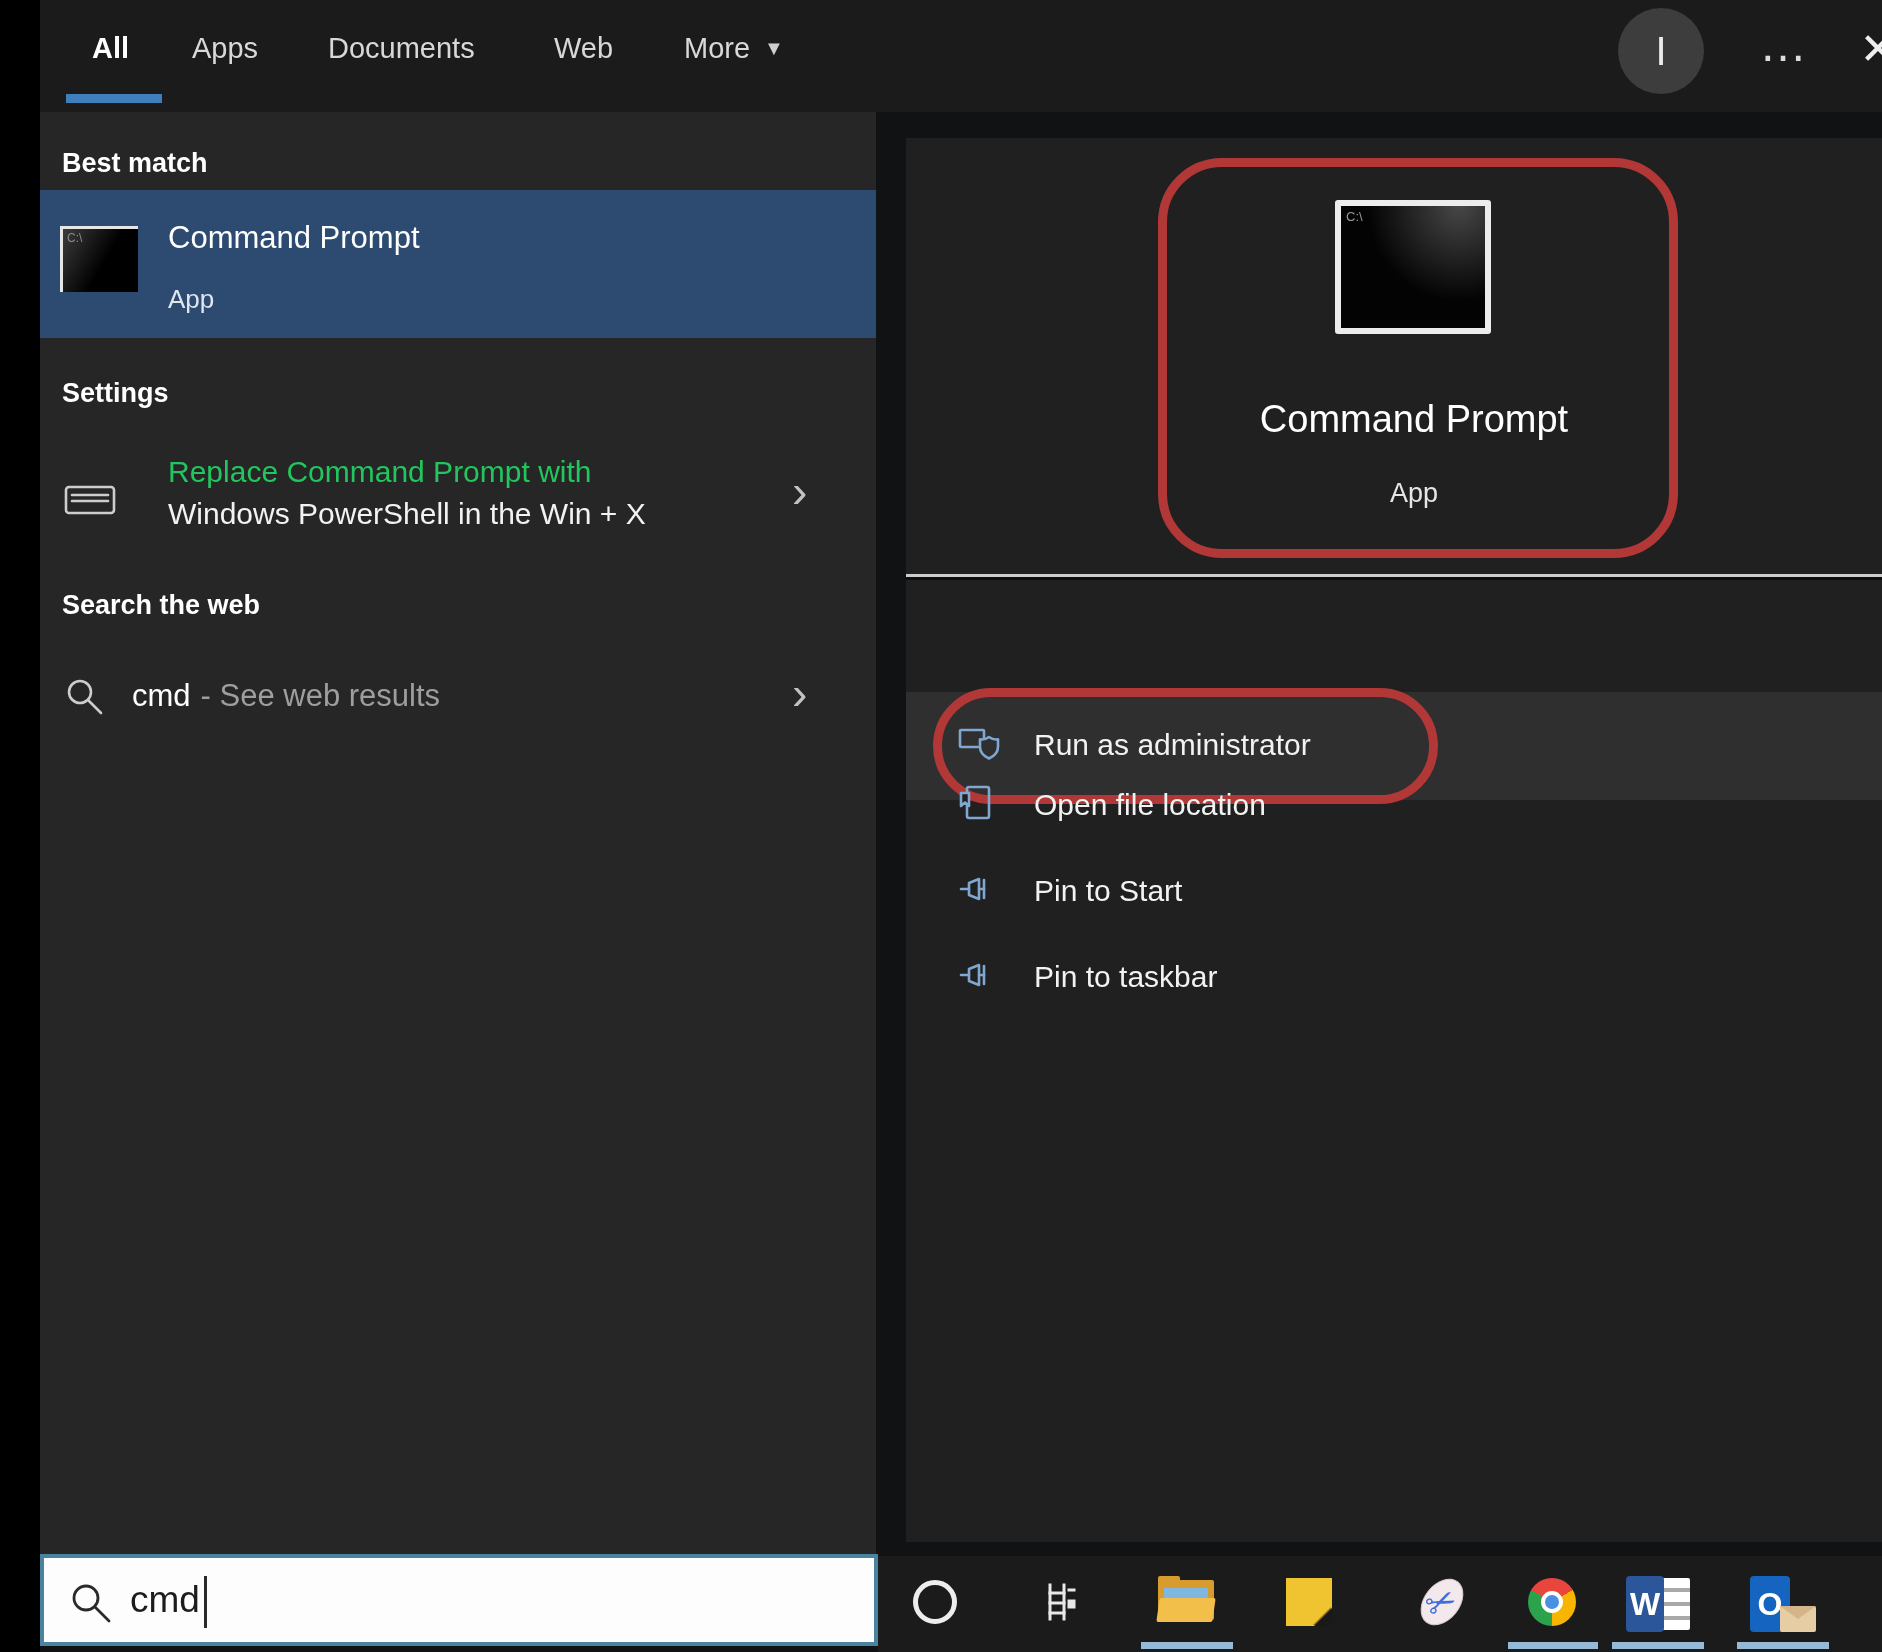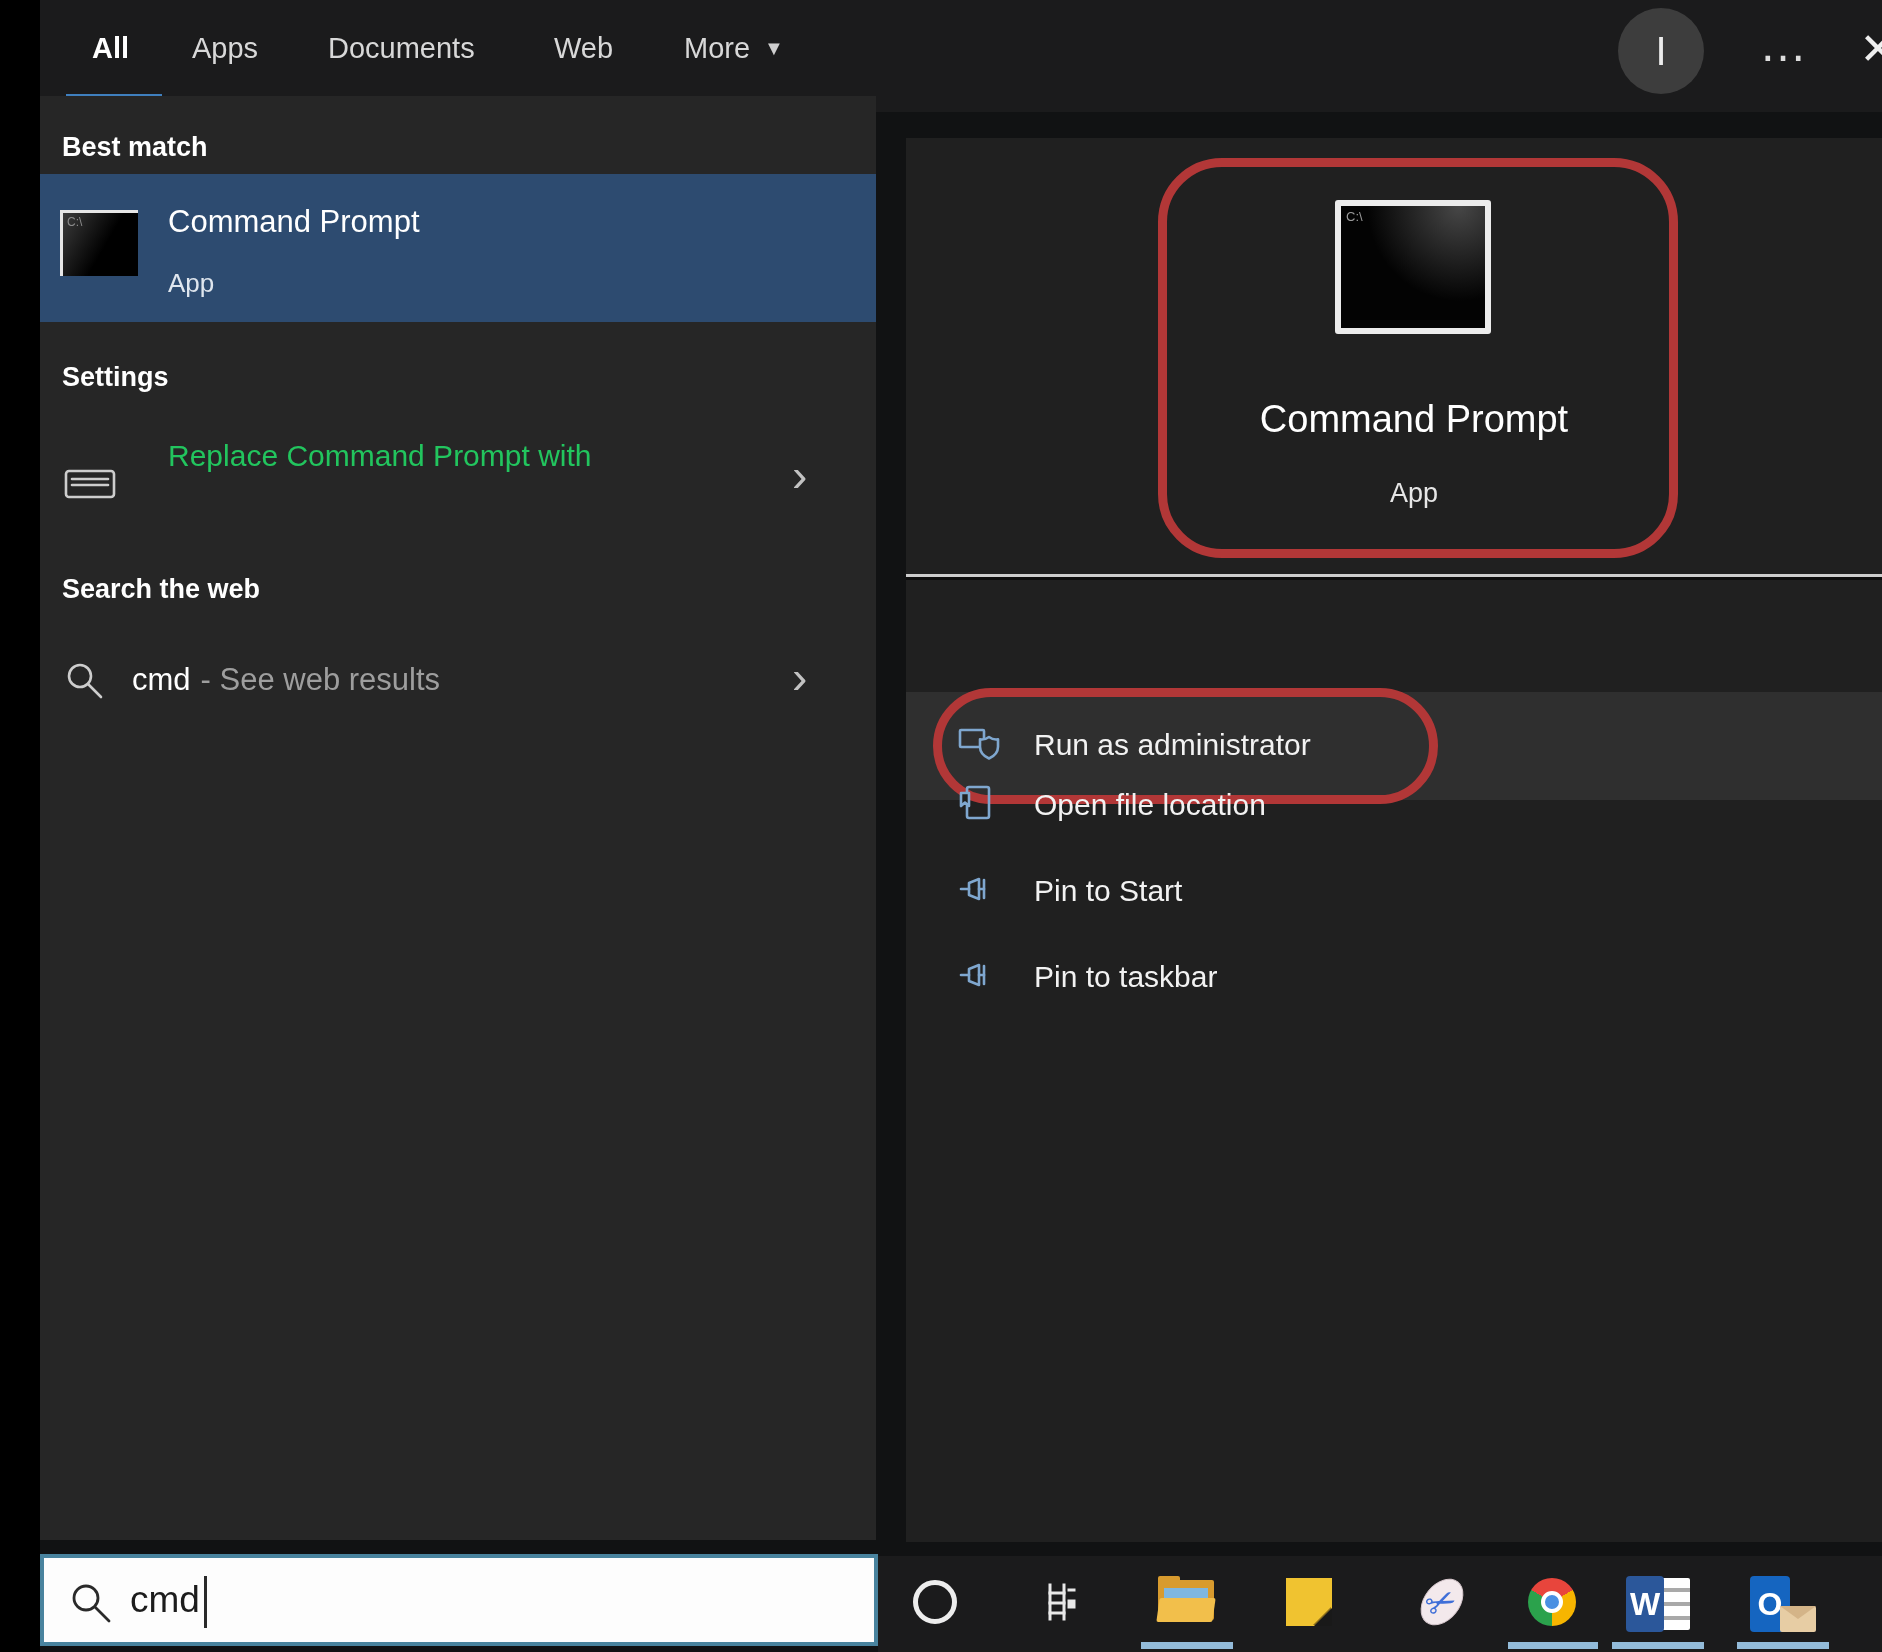--- a/index.html
+++ b/index.html
@@ -25,21 +25,21 @@
             background:#3d3d3d; display:flex; align-items:center; justify-content:center;
             font-size:40px; color:#ececec; cursor:pointer; }
   .topbar-ellipsis { position:absolute; left:1702px; top:2px; width:84px; height:84px;
             display:flex; align-items:center; justify-content:center;
             font-size:48px; color:#dddddd; letter-spacing:2px; cursor:pointer; }
   .topbar-close { position:absolute; left:1798px; top:8px; width:80px; height:80px;
             display:flex; align-items:center; justify-content:center;
             font-size:44px; font-weight:300; color:#efefef; cursor:pointer; }
 
   
-  .left-panel { position:absolute; left:0; top:96px; width:836px; height:1444px; background:#262626; }
+  .left-panel { position:absolute; left:0; top:112px; width:836px; height:1444px; background:#262626; }
   .section-header { position:absolute; left:22px; font-size:27px; font-weight:bold; color:#ffffff; }
   .hdr-best { top:36px; }
   .hdr-settings { top:266px; }
   .hdr-web { top:478px; }
 
   .best-row { position:absolute; left:0; top:78px; width:836px; height:148px;
               background:var(--highlight-row,#2d4b70); cursor:pointer; }
   .cmd-icon-small { position:absolute; left:20px; top:36px; width:78px; height:66px;
               background:linear-gradient(120deg,#3c3c3c 0%,#000 55%);
               border-top:3px solid #e6e6e6; border-left:3px solid #e6e6e6; }
@@ -192,20 +192,21 @@
 
     <div class="section-header hdr-settings">Settings</div>
 
     <div class="result-item settings-item">
       <svg class="item-icon gray-ic" width="52" height="40" viewBox="0 0 52 40">
         <rect x="2" y="7" width="48" height="26" rx="3"></rect>
         <path d="M8 15 H44"></path>
         <path d="M8 21 H44"></path>
       </svg>
       <div class="item-line1">Replace Command Prompt with</div>
+      <div class="item-line2">Windows PowerShell in the Win + X</div>
       <div class="chevron">›</div>
     </div>
 
     <div class="section-header hdr-web">Search the web</div>
 
     <div class="result-item web-item">
       <svg class="item-icon gray-ic" width="40" height="40" viewBox="0 0 40 40">
         <circle cx="16" cy="16" r="11"></circle>
         <path d="M24.5 24.5 L37 37"></path>
       </svg>

